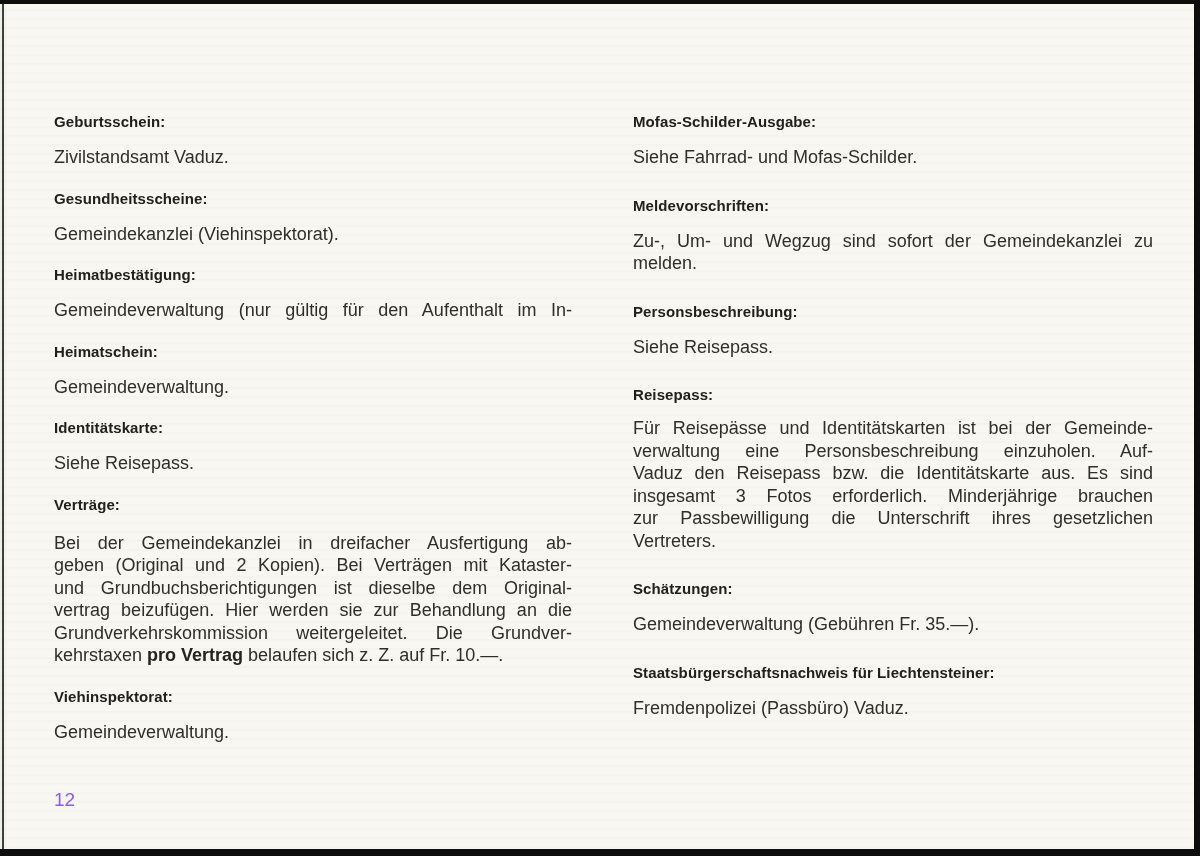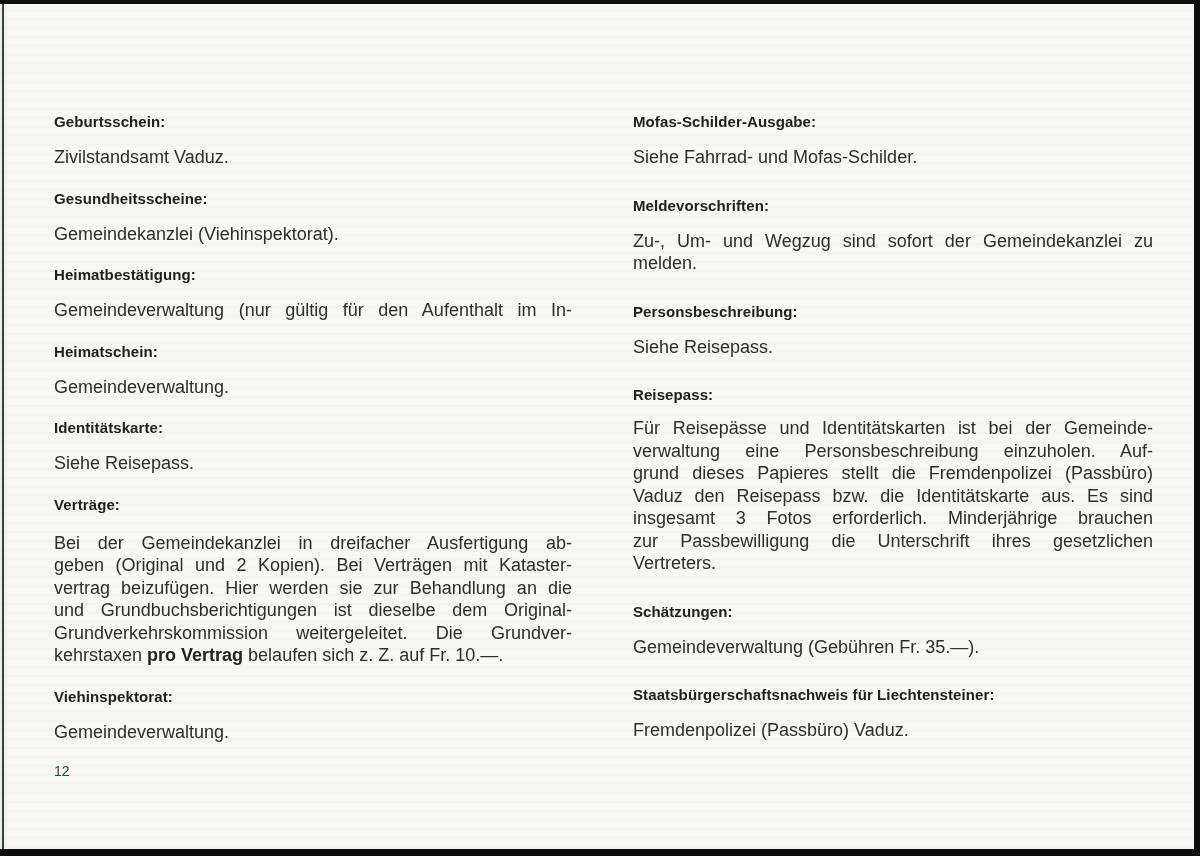--- a/index.html
+++ b/index.html
@@ -35,21 +35,21 @@
   .body{
     margin:13px 0 0 0;font-size:18px;line-height:22.5px;color:#2e2e2a;
   }
   .sec-tight .body{margin-top:16px;}
   .sec-loose .body{margin-top:11px;}
 
   .jline{display:block;text-align:justify;text-align-last:justify;}
   .lline{display:block;}
 
   .page-number{
-    position:absolute;left:54px;top:760px;font-size:14px;line-height:23px;color:#14532d;
+    position:absolute;left:54px;top:788px;font-size:19px;line-height:23px;color:#8b5cf6;
   }
   b{font-weight:700;color:#23231f;}
 </style>
 </head>
 <body>
 
 <div class="edge edge-top"></div>
 <div class="edge edge-bottom"></div>
 <div class="edge edge-right"></div>
 <div class="edge edge-left"></div>
@@ -81,22 +81,22 @@
   <section class="sec">
     <h3>Identitätskarte:</h3>
     <p class="body">Siehe Reisepass.</p>
   </section>
 
   <section class="sec sec-tight">
     <h3>Verträge:</h3>
     <p class="body">
       <span class="jline">Bei der Gemeindekanzlei in dreifacher Ausfertigung ab-</span>
       <span class="jline">geben (Original und 2 Kopien). Bei Verträgen mit Kataster-</span>
+      <span class="jline">und Grundbuchsberichtigungen ist dieselbe dem Original-</span>
       <span class="jline">vertrag beizufügen. Hier werden sie zur Behandlung an die</span>
-      <span class="jline">und Grundbuchsberichtigungen ist dieselbe dem Original-</span>
       <span class="jline">Grundverkehrskommission weitergeleitet. Die Grundver-</span>
       <span class="lline"><span>kehrstaxen </span><b>pro Vertrag</b><span> belaufen sich z. Z. auf Fr. 10.—.</span></span>
     </p>
   </section>
 
   <section class="sec">
     <h3>Viehinspektorat:</h3>
     <p class="body">Gemeindeverwaltung.</p>
   </section>
 
@@ -120,21 +120,20 @@
   <section class="sec">
     <h3>Personsbeschreibung:</h3>
     <p class="body">Siehe Reisepass.</p>
   </section>
 
   <section class="sec sec-loose">
     <h3>Reisepass:</h3>
     <p class="body">
       <span class="jline">Für Reisepässe und Identitätskarten ist bei der Gemeinde-</span>
       <span class="jline">verwaltung eine Personsbeschreibung einzuholen. Auf-</span>
-      <span class="jline">grund dieses Papieres stellt die Fremdenpolizei (Passbüro)</span>
       <span class="jline">Vaduz den Reisepass bzw. die Identitätskarte aus. Es sind</span>
       <span class="jline">insgesamt 3 Fotos erforderlich. Minderjährige brauchen</span>
       <span class="jline">zur Passbewilligung die Unterschrift ihres gesetzlichen</span>
       <span class="lline">Vertreters.</span>
     </p>
   </section>
 
   <section class="sec">
     <h3>Schätzungen:</h3>
     <p class="body">Gemeindeverwaltung (Gebühren Fr. 35.—).</p>

